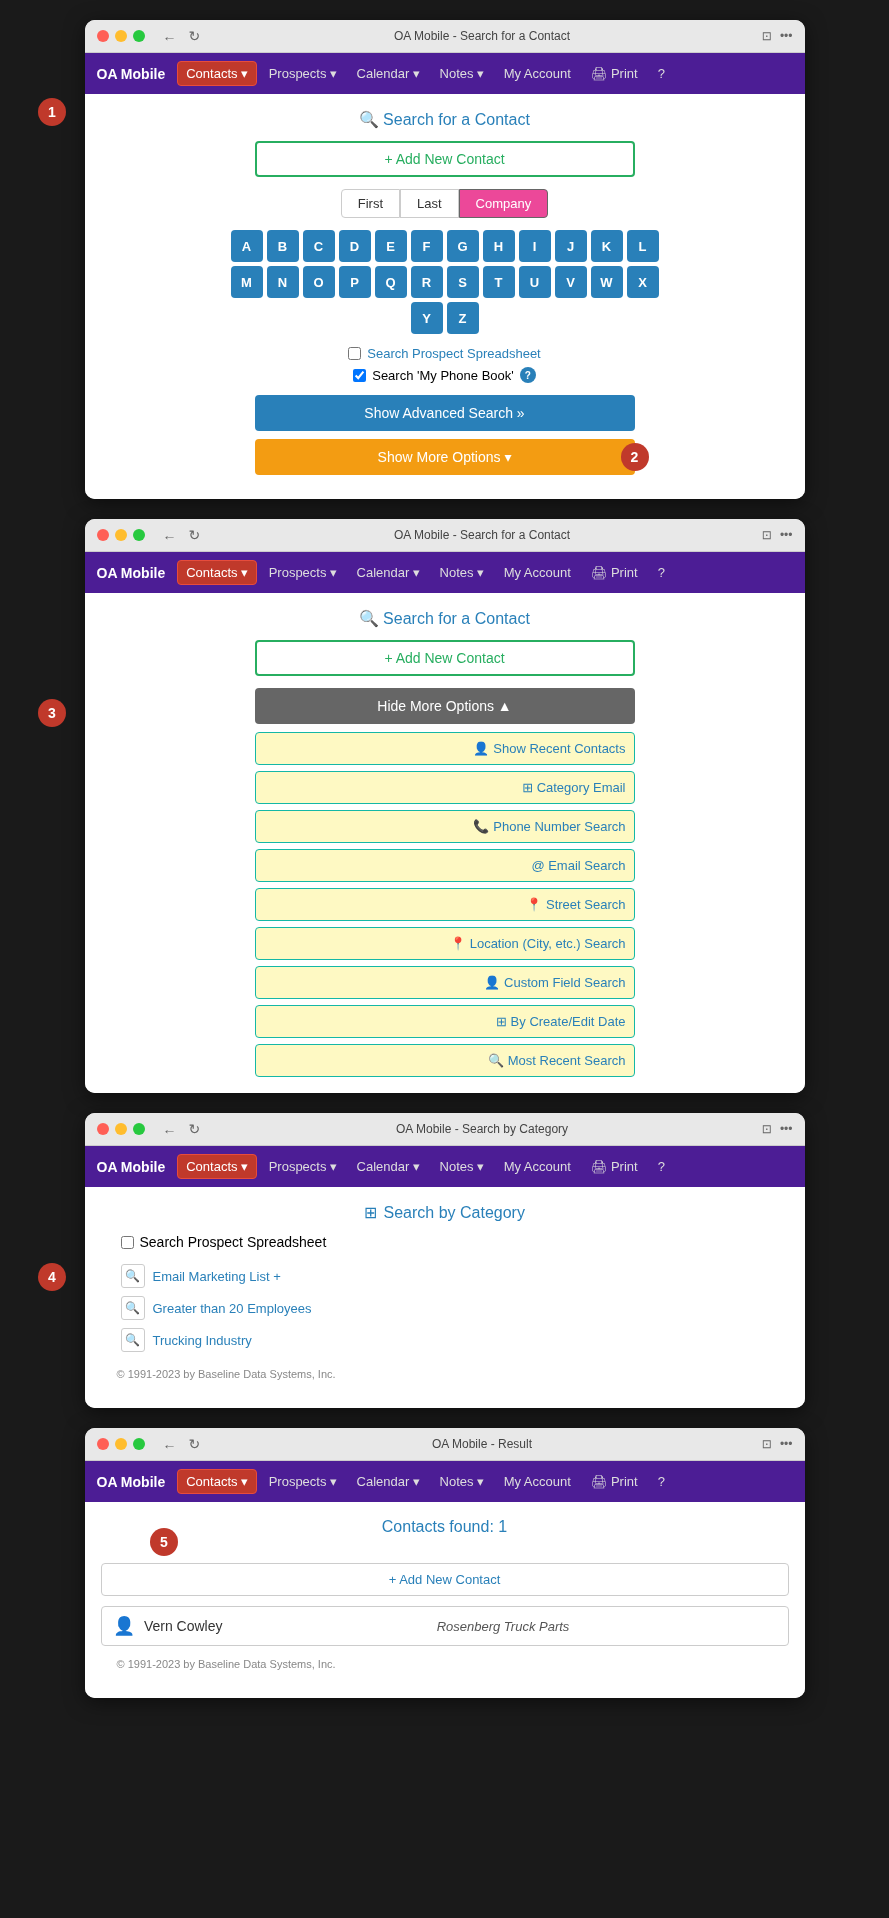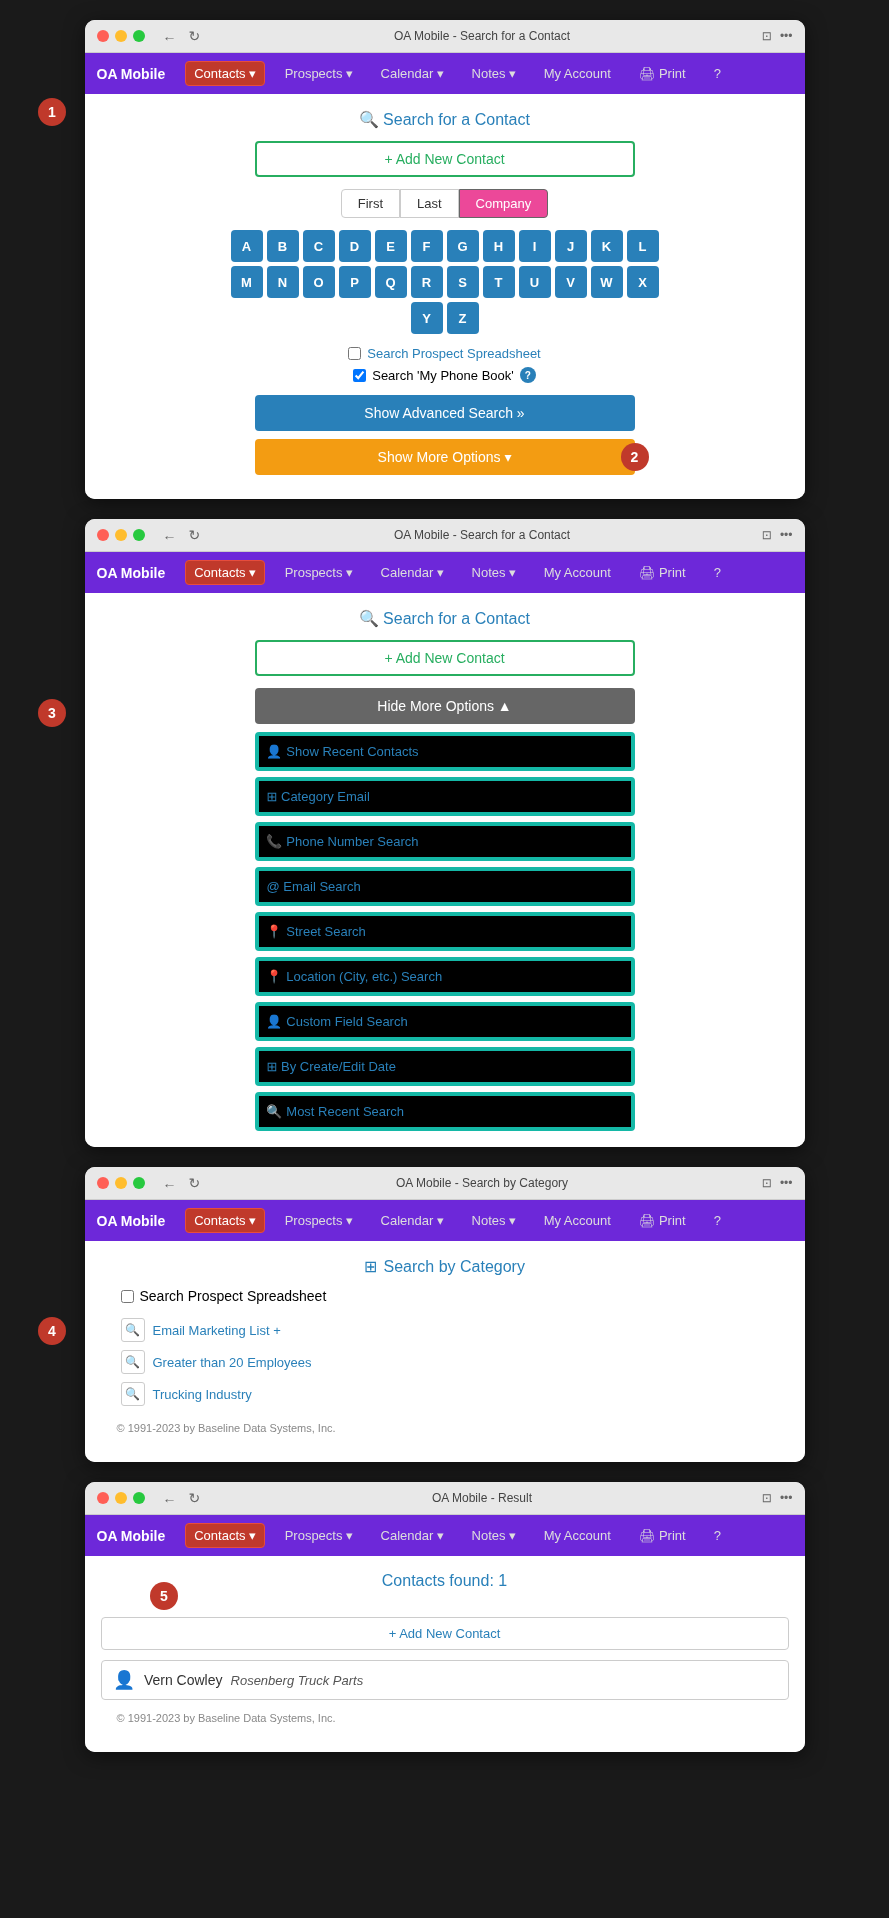--- a/index.html
+++ b/index.html
@@ -70,26 +70,26 @@
 
     .browser-controls-right {
       display: flex;
       gap: 8px;
       color: #666;
       font-size: 12px;
     }
 
     
     .app-navbar {
-      background: #6d28d9;
+      background: #4c1d95;
       color: white;
       padding: 8px 12px;
       display: flex;
       align-items: center;
-      gap: 12px;
+      gap: 4px;
       font-size: 13px;
     }
 
     .app-brand {
       font-weight: bold;
       color: white;
       margin-right: 8px;
       font-size: 14px;
     }
 
@@ -256,24 +256,24 @@
       flex-direction: column;
       gap: 6px;
       max-width: 380px;
       margin: 0 auto;
     }
 
     .option-btn {
       display: block;
       width: 100%;
       padding: 8px;
-      border: 4px solid #14b8a6;
-      background: #000000;
+      border: 1px solid #14b8a6;
+      background: #fef9c3;
       color: #2980b9;
-      text-align: left;
+      text-align: right;
       border-radius: 4px;
       cursor: pointer;
       font-size: 13px;
     }
 
     .hide-options-btn {
       display: block;
       width: 100%;
       max-width: 380px;
       margin: 0 auto 8px;
@@ -375,21 +375,21 @@
       font-size: 18px;
     }
 
     .contact-name {
       font-size: 14px;
       color: #333;
     }
 
     .contact-company {
       flex: 1;
-      text-align: left;
+      text-align: center;
       font-style: italic;
       color: #555;
       font-size: 13px;
     }
 
     .footer-text {
       color: #888;
       font-size: 11px;
       padding: 12px 16px;
     }

